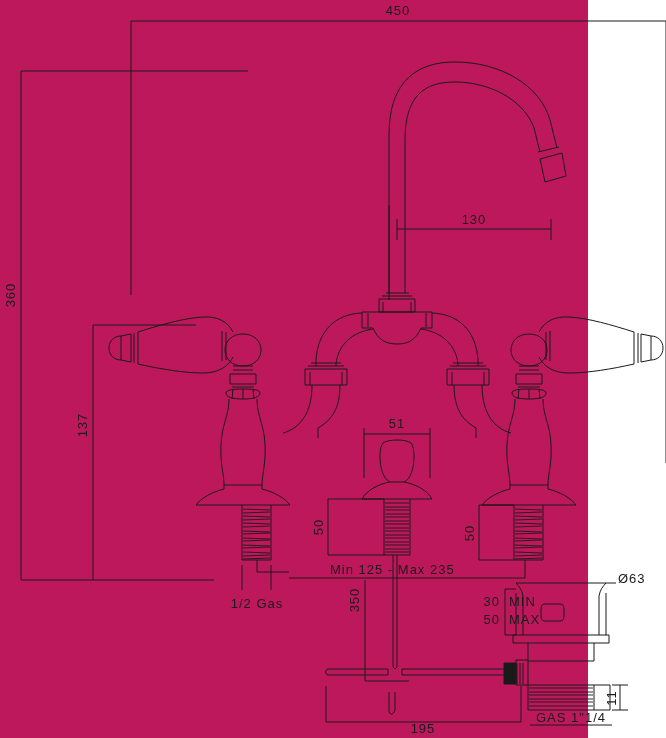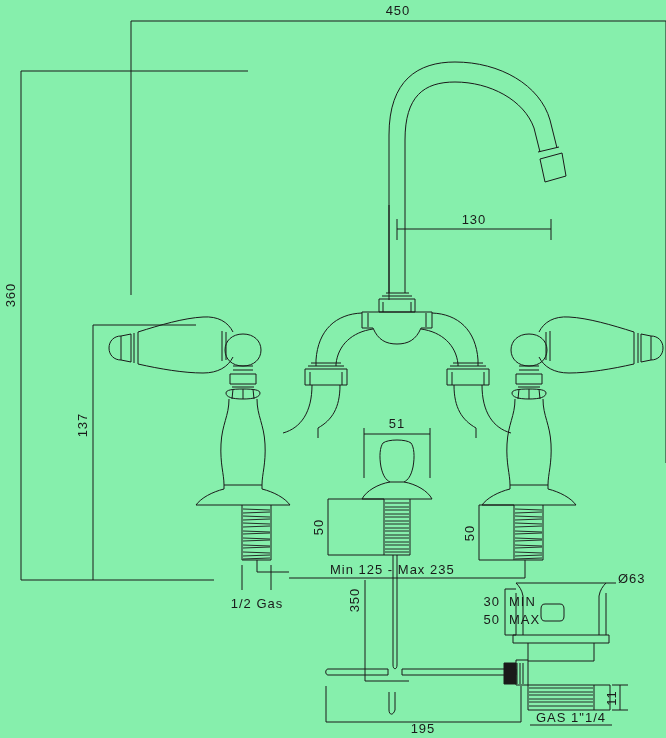--- a/index.html
+++ b/index.html
@@ -1,17 +1,17 @@
 <!DOCTYPE html>
 <html><head>
 <meta charset="utf-8">
 <style>
   html,body{margin:0;padding:0;background:#ffffff;}
   body{width:666px;height:738px;font-family:"Liberation Sans",sans-serif;overflow:hidden;}
-  #sheet{position:relative;width:666px;height:738px;background:#86efac;}
+  #sheet{position:relative;width:588px;height:738px;background:#be185d;}
   svg{display:block;}
   .dimtxt{font-family:"Liberation Sans",sans-serif;font-size:13px;fill:#1a1a1a;letter-spacing:1px;}
 </style>
 </head>
 <body>
 
 <div id="sheet">
 
 <svg width="666" height="738" viewBox="0 0 666 738" shape-rendering="geometricPrecision">
 

